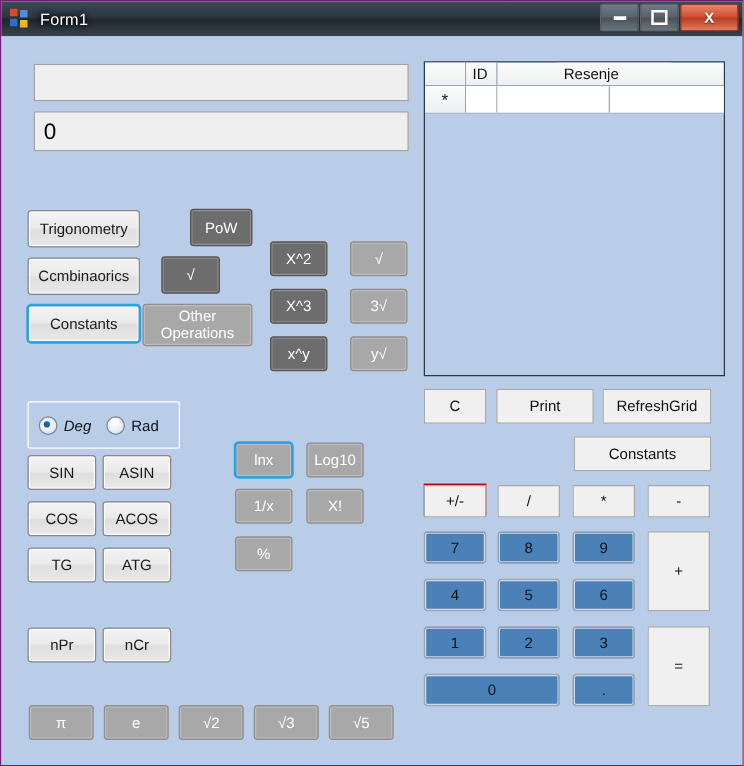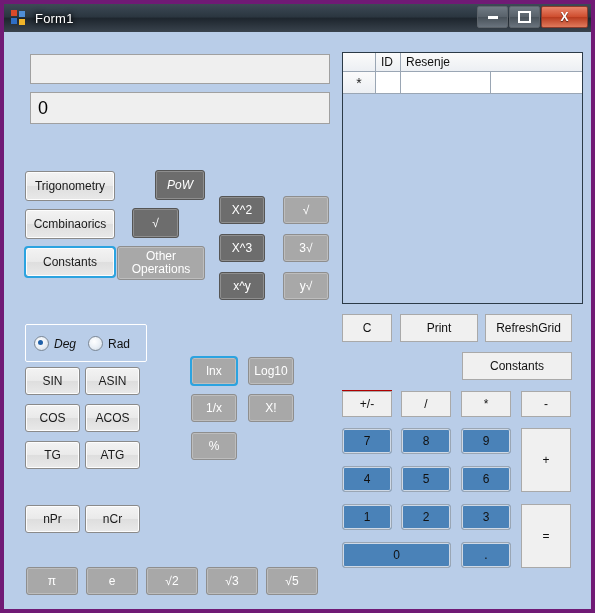--- a/index.html
+++ b/index.html
@@ -4,21 +4,21 @@
 <style>
   html,body{margin:0;padding:0;}
   body{
     width:595px;height:613px;overflow:hidden;
     font-family:"Liberation Sans", sans-serif;
     background:#b9cde8;
   }
   #app{
     position:relative;width:595px;height:613px;
     box-sizing:border-box;
-    border:4px solid #701a75;
+    border:1px solid #701a75;
     background:#b9cde8;
     overflow:hidden;
   }
   
   #titlebar{
     position:absolute;left:0;top:0;width:100%;height:28px;
     background:linear-gradient(to bottom,#3d4a56 0%,#2b3640 45%,#1e262e 52%,#39434d 100%);
     border-bottom:1px solid #9aa6b4;
     display:flex;align-items:center;
   }
@@ -171,21 +171,21 @@
 
   <div id="client">
 
     <div class="display" style="left:26px;top:22px;width:300px;height:30px;"></div>
     <div class="display" style="left:26px;top:60px;width:300px;height:32px;">0</div>
 
     <div class="btn" style="left:21px;top:139px;width:90px;height:30px;">Trigonometry</div>
     <div class="btn" style="left:21px;top:177px;width:90px;height:30px;">Ccmbinaorics</div>
     <div class="btn focus" style="left:21px;top:215px;width:90px;height:30px;">Constants</div>
 
-    <div class="btn dark" style="left:151px;top:138px;width:50px;height:30px;font-style:italic;">PoW</div>
+    <div class="btn dark" style="left:151px;top:138px;width:50px;height:30px;">PoW</div>
     <div class="btn dark" style="left:128px;top:176px;width:47px;height:30px;">√</div>
     <div class="btn mid" style="left:113px;top:214px;width:88px;height:34px;">Other Operations</div>
 
     <div class="btn dark" style="left:215px;top:164px;width:46px;height:28px;">X^2</div>
     <div class="btn dark" style="left:215px;top:202px;width:46px;height:28px;">X^3</div>
     <div class="btn dark" style="left:215px;top:240px;width:46px;height:28px;">x^y</div>
 
     <div class="btn mid" style="left:279px;top:164px;width:46px;height:28px;">√</div>
     <div class="btn mid" style="left:279px;top:202px;width:46px;height:28px;">3√</div>
     <div class="btn mid" style="left:279px;top:240px;width:46px;height:28px;">y√</div>
@@ -220,21 +220,21 @@
     <div class="btn mid" style="left:22px;top:535px;width:52px;height:28px;">π</div>
     <div class="btn mid" style="left:82px;top:535px;width:52px;height:28px;">e</div>
     <div class="btn mid" style="left:142px;top:535px;width:52px;height:28px;">√2</div>
     <div class="btn mid" style="left:202px;top:535px;width:52px;height:28px;">√3</div>
     <div class="btn mid" style="left:262px;top:535px;width:52px;height:28px;">√5</div>
 
     <div id="grid" style="left:338px;top:20px;width:241px;height:252px;">
       <div id="grid-header">
         <div class="gh" style="width:33px;"></div>
         <div class="gh" style="width:25px;">ID</div>
-        <div class="gh" style="width:91px;border-right:none;">Resenje</div>
+        <div class="gh" style="width:91px;border-right:none;margin-left:48px;">Resenje</div>
       </div>
       <div id="grid-row">
         <div class="gc rowhdr" style="width:33px;">*</div>
         <div class="gc" style="width:25px;"></div>
         <div class="gc" style="width:90px;"></div>
         <div class="gc" style="width:91px;border-right:none;"></div>
       </div>
     </div>
 
     <div class="btn plain" style="left:338px;top:282px;width:50px;height:28px;">C</div>

